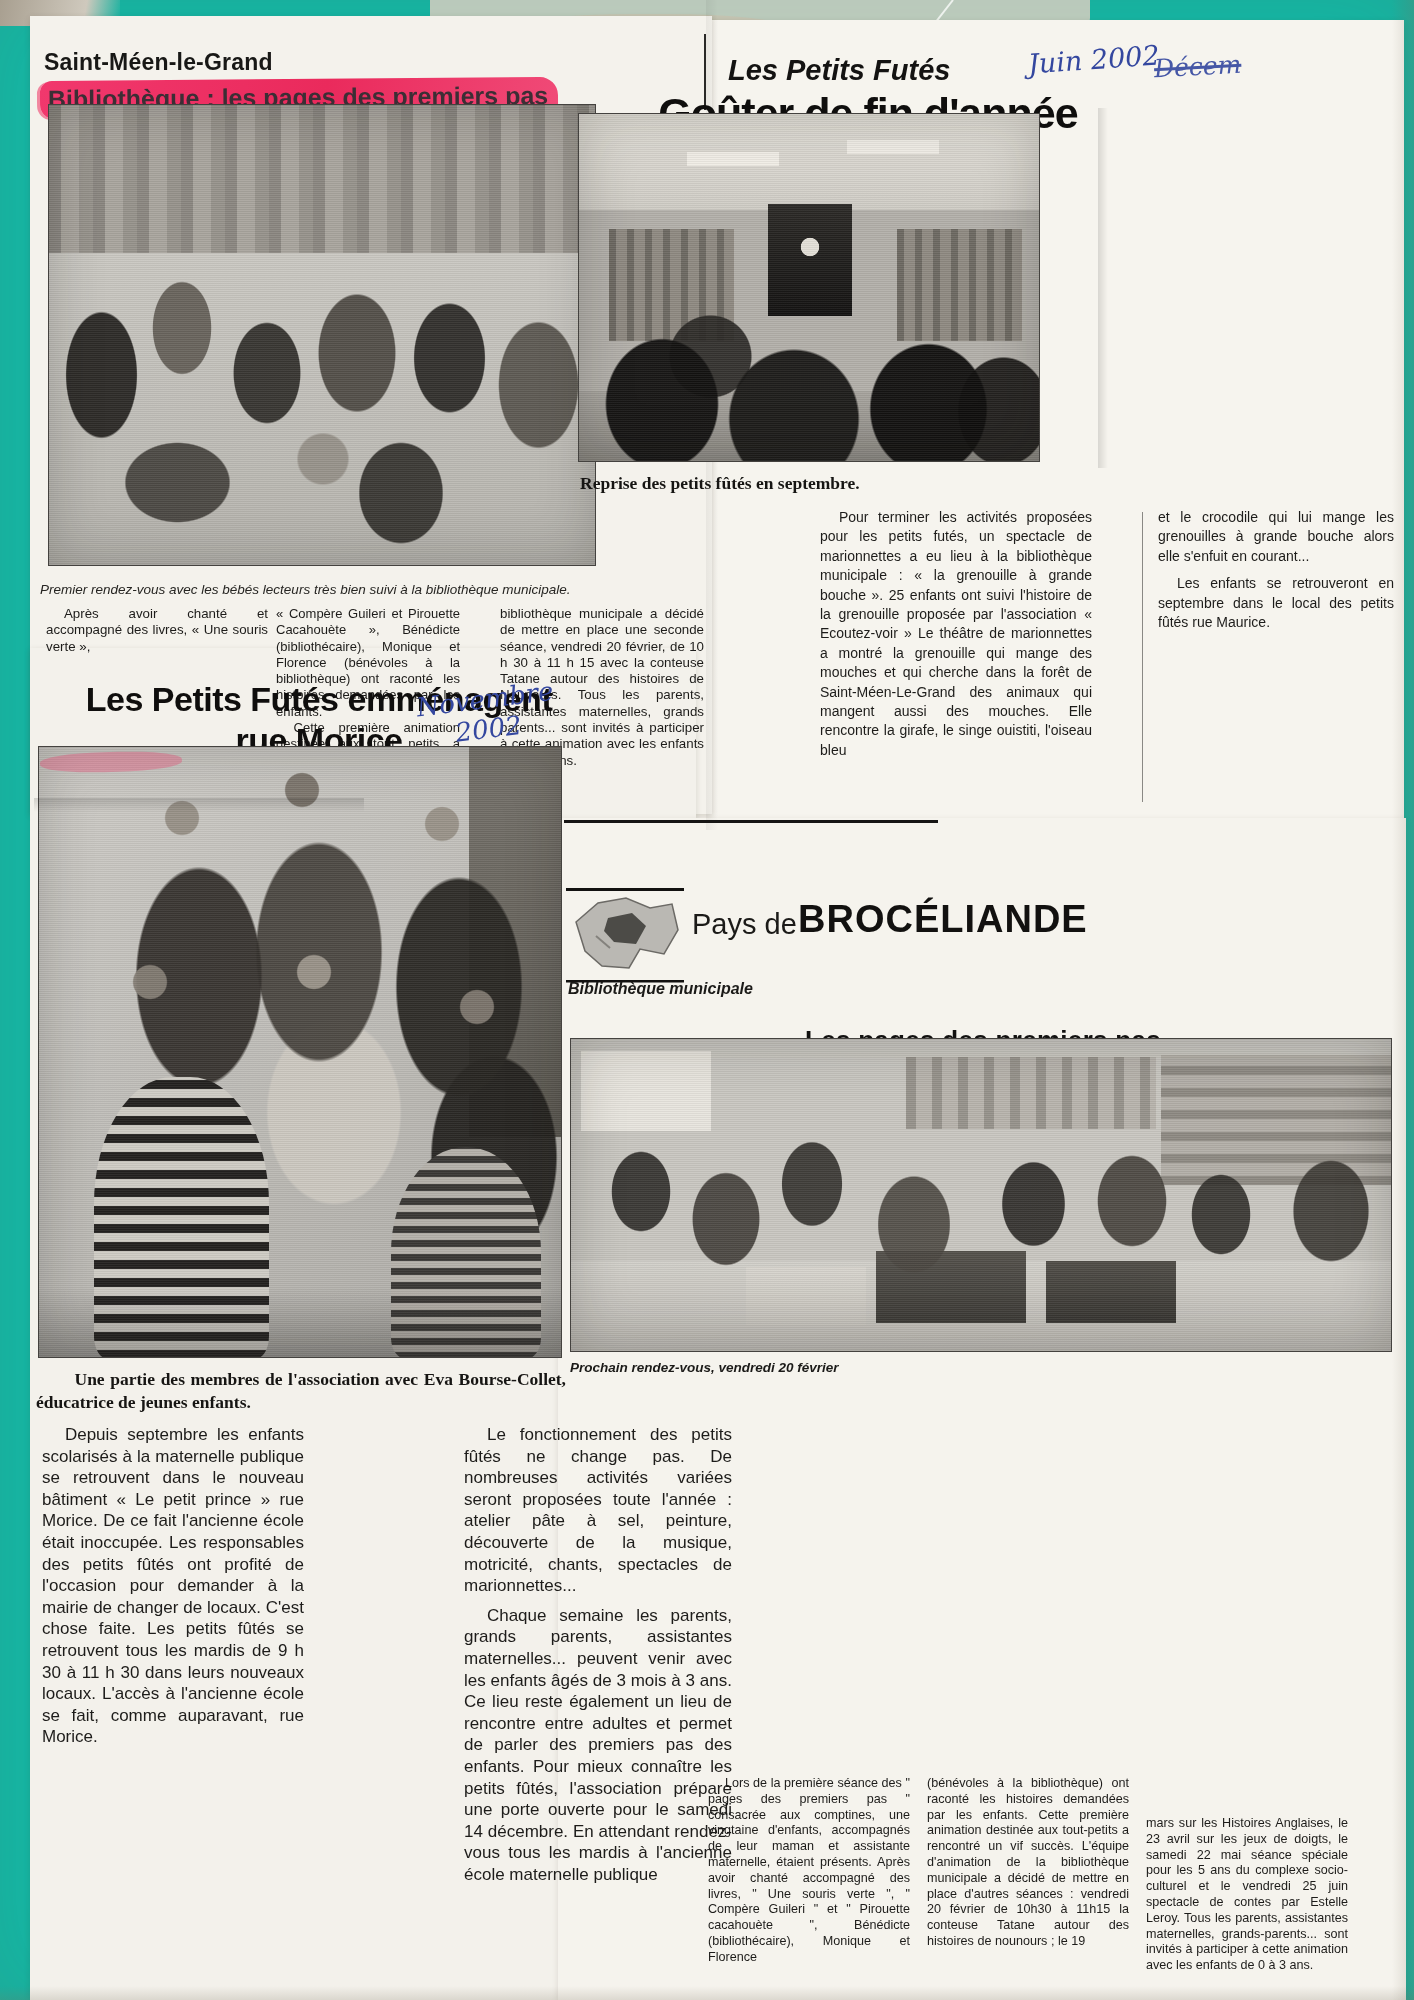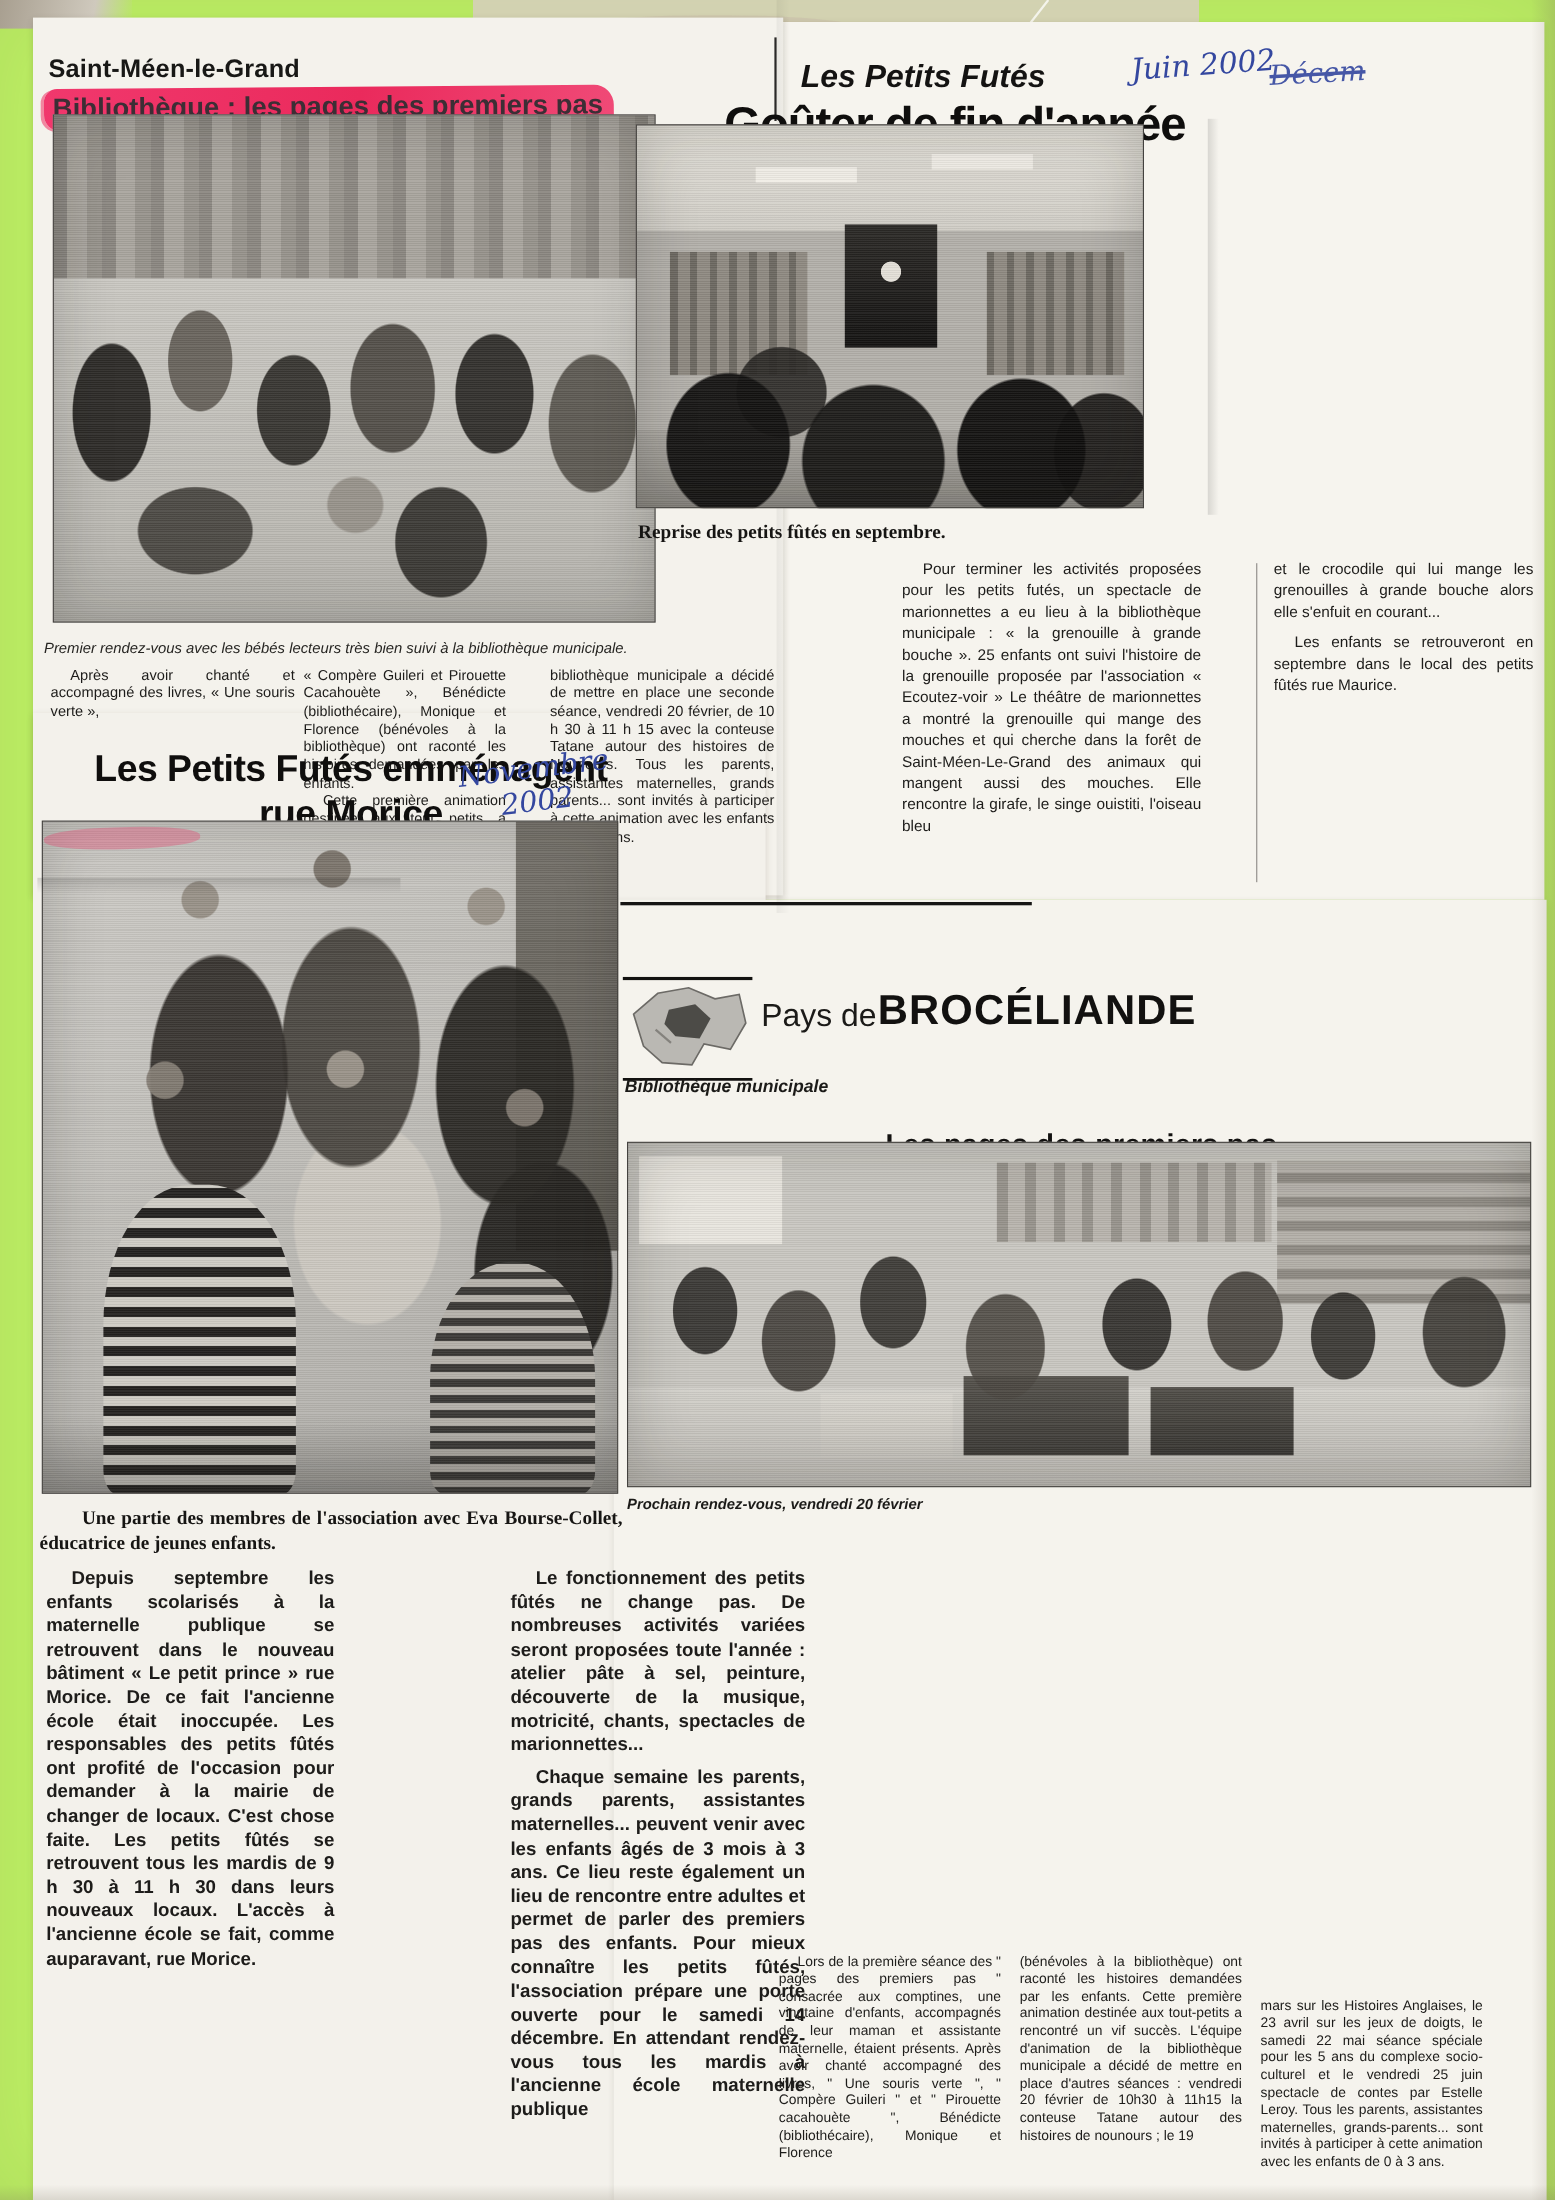--- a/index.html
+++ b/index.html
@@ -1,17 +1,17 @@
 <!DOCTYPE html>
 <html lang="fr"><head>
 <meta charset="utf-8">
 <style>
   html,body{margin:0;padding:0;}
   body{width:1414px;height:2000px;background:#d8d5cf;font-family:"Liberation Sans",sans-serif;}
-  .page{position:relative;width:1414px;height:2000px;background:#bef264;overflow:hidden;
+  .page{position:relative;width:1414px;height:2000px;background:#14b8a6;overflow:hidden;
         box-shadow:inset 0 0 90px rgba(95,85,65,.14);}
   .page *{box-sizing:border-box;}
 
   
   .stain{position:absolute;pointer-events:none;}
   .stain-top{left:430px;top:0;width:660px;height:56px;background:#d7cebf;border-radius:0 0 38px 26px;opacity:.85;}
   .stain-top2{left:500px;top:14px;width:300px;height:40px;background:#cbc0ac;border-radius:45%;opacity:.6;}
   .corner-dark{left:0;top:0;width:120px;height:26px;background:linear-gradient(100deg,#a89f90,#cfc9bd 70%,transparent);}
   .edge-right{right:0;top:0;width:22px;height:100%;background:linear-gradient(to left,rgba(120,110,90,.22),transparent);}
   .edge-bottom{left:0;bottom:0;width:100%;height:14px;background:linear-gradient(to top,rgba(120,110,90,.20),transparent);}
@@ -116,21 +116,21 @@
   .kicker1{position:absolute;left:14px;top:14px;font-size:23px;font-weight:700;letter-spacing:.2px;color:#181816;}
   .hl-pink{position:absolute;left:10px;top:46px;padding:4px 10px 5px 8px;font-size:25px;font-weight:700;color:#3c2e35;
     background:linear-gradient(100deg,#f1386d,#ea2a5c 55%,#f04a77);border-radius:12px 18px 8px 14px;
     transform:rotate(-.45deg);white-space:nowrap;box-shadow:-3px 1px 0 rgba(238,47,99,.55);}
   .cap-italic{position:absolute;font-style:italic;font-size:13.5px;color:#262522;}
   .cap-serif{position:absolute;font-family:"Liberation Serif",serif;font-weight:700;color:#161513;}
   .bodycol{position:absolute;text-align:justify;color:#1d1c1a;}
   .bodycol p.ind{text-indent:1.35em;}
   .a1 .bodycol{font-size:13.3px;line-height:16.3px;}
   .a2 .bodycol{font-size:14px;line-height:19.4px;}
-  .a3 .bodycol{font-size:17px;line-height:21.6px;font-weight:bold;}
+  .a3 .bodycol{font-size:17px;line-height:21.6px;}
   .a4 .bodycol{font-size:12.6px;line-height:15.8px;}
 
   .kicker2{position:absolute;left:170px;top:10px;font-size:29px;font-weight:700;font-style:italic;color:#141312;}
   .vrule-a2{position:absolute;left:146px;top:14px;width:2px;height:76px;background:#2a2927;}
   .headline2{position:absolute;left:40px;top:40px;width:540px;text-align:center;font-size:43px;font-weight:900;
     letter-spacing:-1px;color:#0f0e0d;}
   .colrule-a2{position:absolute;left:584px;top:492px;width:1px;height:290px;background:#8a8884;}
 
   .hw{position:absolute;color:#34479f;font-family:"DejaVu Serif",serif;font-style:italic;}
   .hw-juin{left:470px;top:24px;font-size:27px;transform:rotate(-4deg);}

